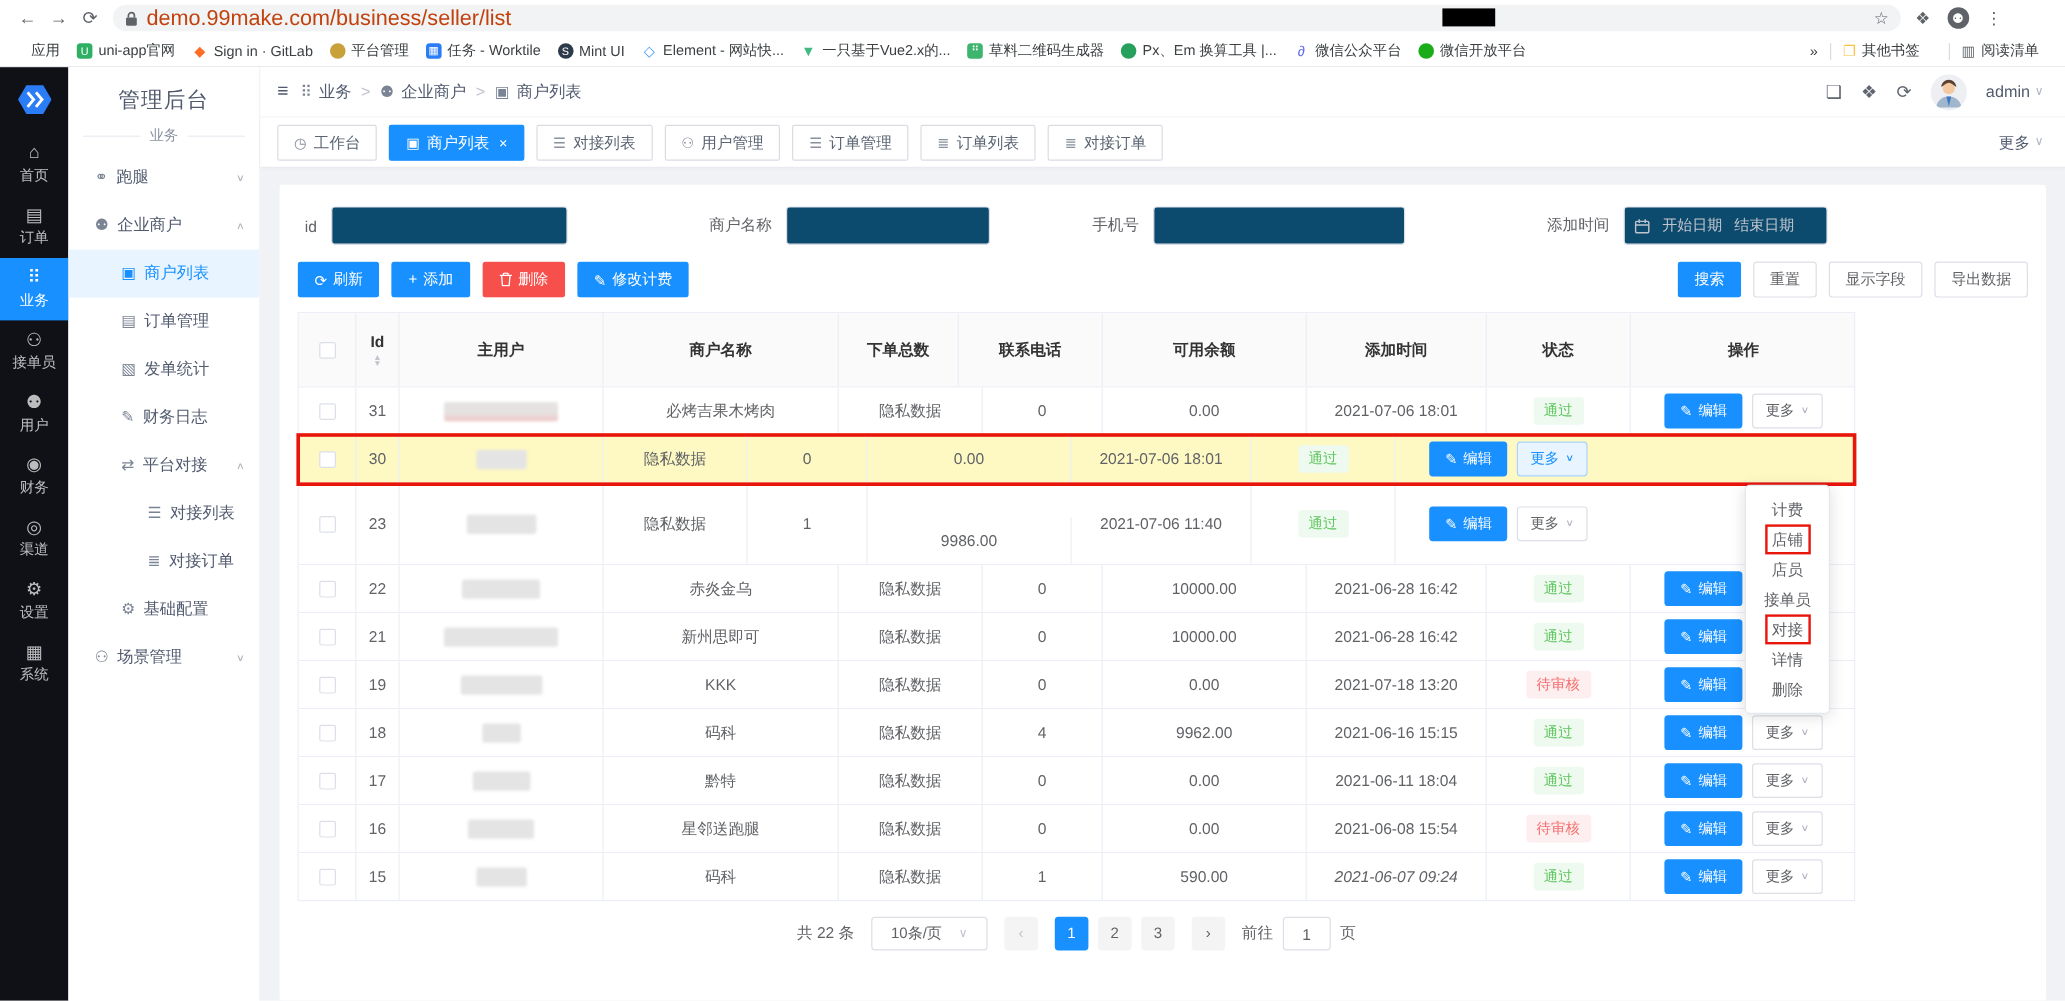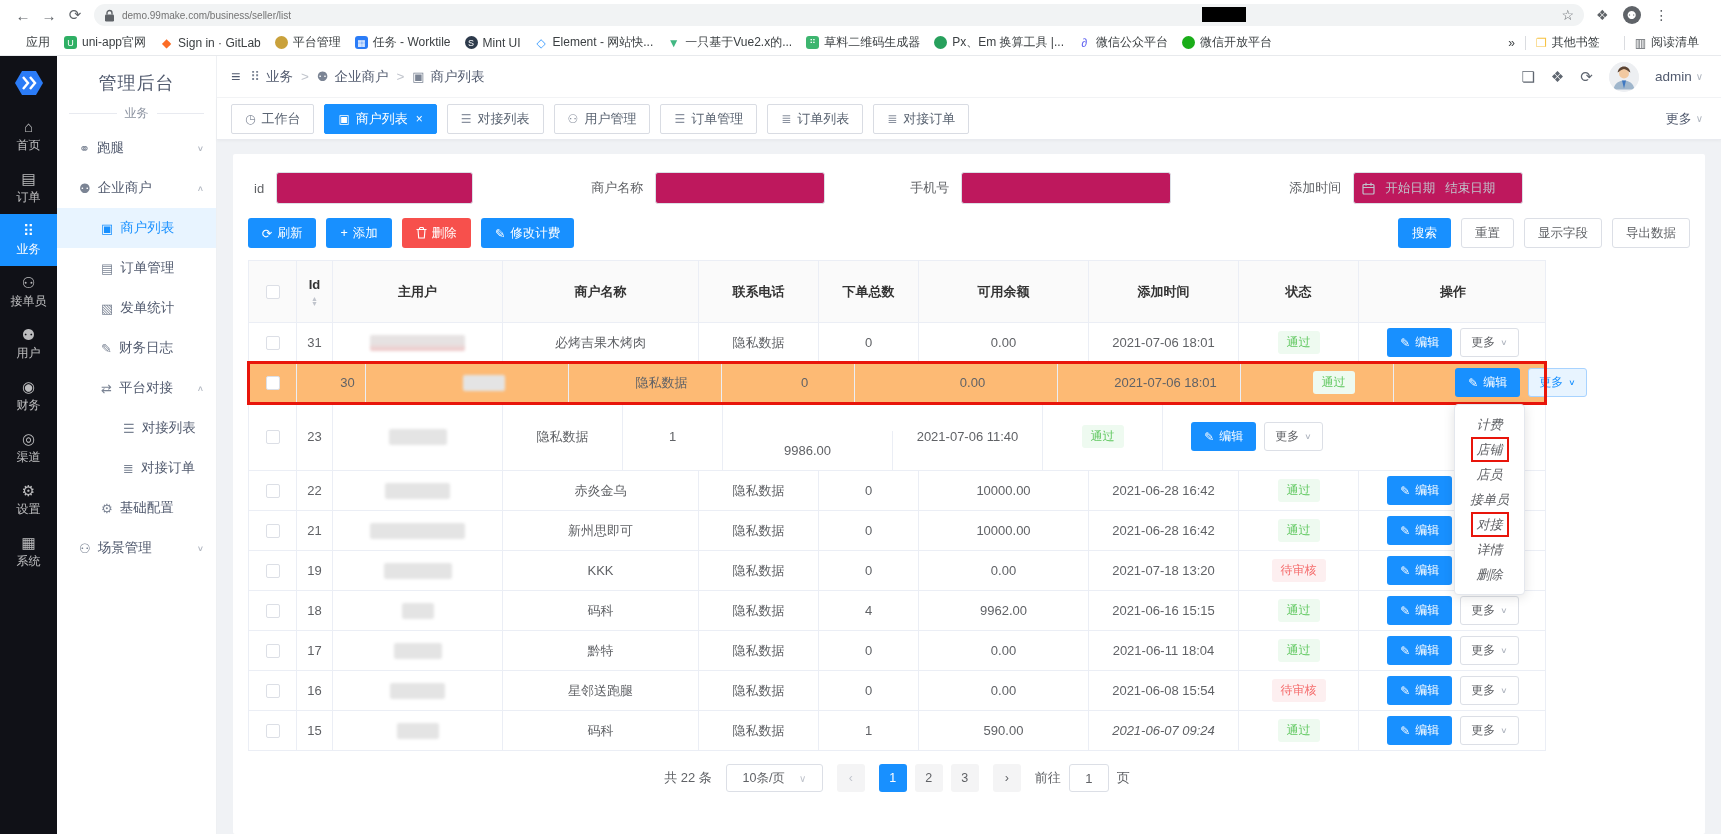--- a/index.html
+++ b/index.html
@@ -3,21 +3,21 @@
 <meta charset="utf-8">
 <style>
   * { margin:0; padding:0; box-sizing:border-box; }
   html,body { width:1721px; height:834px; overflow:hidden; background:#fff;
     font-family:"Liberation Sans","DejaVu Sans",sans-serif; }
   
   .toolbar { height:30px; background:#fff; display:flex; align-items:center; padding:0 10px; position:relative; }
   .navbtn { color:#5f6368; font-size:15px; width:26px; text-align:center; cursor:pointer; }
   .urlbar { flex:0 0 auto; width:1490px; height:22px; background:#f1f3f4; border-radius:12px;
     display:flex; align-items:center; padding:0 10px; margin-left:6px; position:relative; }
-  .url-text { font-size:10px; color:#737373; margin-left:7px; }
+  .url-text { font-size:18px; color:#c2410c; margin-left:7px; }
   .redacted-bar { position:absolute; left:1108px; top:3px; width:44px; height:15px; background:#000; }
   .star { margin-left:auto; color:#5f6368; font-size:14px; }
   .winicons { display:flex; align-items:center; gap:14px; margin-left:12px; color:#5f6368; font-size:14px; }
   .profile-dot { width:18px; height:18px; border-radius:50%; background:#5f6368; color:#fff; font-size:11px;
     display:flex; align-items:center; justify-content:center; }
   .bookmarks { height:26px; background:#fff; border-bottom:1px solid #e8eaed; display:flex; align-items:center;
     padding:0 8px; font-size:12px; color:#3c4043; }
   .bm { display:flex; align-items:center; gap:5px; margin-right:14px; white-space:nowrap; cursor:pointer; }
   .fav { width:13px; height:13px; border-radius:3px; display:inline-flex; align-items:center; justify-content:center;
     font-size:9px; color:#fff; flex:0 0 auto; }
@@ -63,58 +63,58 @@
   .tab.active { background:#1890ff; border-color:#1890ff; color:#fff; }
   .tab.active .ticon,.tab.active .tclose { color:#fff; }
   .tab .tclose { font-size:12px; margin-left:2px; }
   .tabs-more { margin-left:auto; font-size:13px; color:#515a6e; display:flex; gap:4px; align-items:center; }
   .content { flex:1; padding:14px 16px 0; overflow:hidden; }
   .card { background:#fff; border-radius:2px; height:100%; padding:18px 15px 0; }
   
   .frow { display:flex; align-items:center; }
   .field { display:flex; align-items:center; }
   .flabel { font-size:13px; color:#606266; margin-right:12px; white-space:nowrap; }
-  .finput { height:32px; border:1px solid #dcdfe6; border-radius:3px; background:#be185d; }
+  .finput { height:32px; border:1px solid #dcdfe6; border-radius:3px; background:#0c4a6e; }
   .date-range { display:flex; align-items:center; gap:10px; padding:0 8px; color:#c0c4cc; font-size:12.5px; }
   .cal { color:#c0c4cc; font-size:13px; }
   
   .btnrow { display:flex; align-items:center; margin:14px 0 12px; }
   .btn { height:30px; border-radius:3px; border:1px solid transparent; font-size:12.5px; padding:0 13px;
     display:inline-flex; align-items:center; gap:5px; cursor:pointer; font-family:inherit; }
   .btn-primary { background:#1890ff; color:#fff; }
   .btn-danger { background:#f7504c; color:#fff; }
   .btn-plain { background:#fff; border-color:#dcdfe6; color:#606266; }
   .gap8 { margin-right:10px; }
   .right-group { margin-left:auto; display:flex; gap:10px; }
   
   .table { width:1298px; border:1px solid #ebeef5; border-bottom:none; font-size:13px; color:#606266; }
   .t-row { display:flex; border-bottom:1px solid #ebeef5; background:#fff; }
   .t-row.head { background:#fafafa; color:#333; font-weight:bold; height:62px; }
   .t-cell { display:flex; align-items:center; justify-content:center; padding:0 4px; border-right:1px solid #ebeef5;
     min-height:39px; text-align:center; }
   .t-cell:last-child { border-right:none; }
-  .t-row.annotated { outline:3px solid #e8150b; outline-offset:-1px; position:relative; z-index:3; background:#fdba74;gap:33px; }
+  .t-row.annotated { outline:3px solid #e8150b; outline-offset:-1px; position:relative; z-index:3; background:#fef9c3; }
   .cb { width:14px; height:14px; border:1px solid #dcdfe6; border-radius:2px; background:#fff; cursor:pointer; }
   .sorter { display:flex; flex-direction:column; line-height:5px; font-size:7px; color:#c0c4cc; margin-top:4px; }
   .idhead { display:flex; flex-direction:column; align-items:center; }
   .redact { height:16px; border-radius:2px; background:#e4e4e4; filter:blur(1.5px); }
   .redact.pink { background:linear-gradient(#e6e2e2 55%,#f0c6c6); }
   .badge { font-size:12px; padding:3px 9px; border-radius:3px; }
   .badge.pass { color:#5ec75d; background:#eefaf0; }
   .badge.wait { color:#f56c6c; background:#fdeff0; }
   .edit-btn { height:29px; background:#1890ff; color:#fff; border:none; border-radius:3px; font-size:12px;
     padding:0 13px; display:inline-flex; align-items:center; gap:5px; cursor:pointer; font-family:inherit; }
   .more-btn { height:29px; background:#fff; color:#606266; border:1px solid #dcdfe6; border-radius:3px; font-size:12px;
     padding:0 10px; display:inline-flex; align-items:center; gap:5px; cursor:pointer; margin-left:8px; font-family:inherit; }
   .more-btn .mcaret,.tab .mcaret { font-size:10px; color:#b0b6c0; transform:scaleY(.8); }
   .more-btn.active-more { background:#e8f4ff; border-color:#a8d3ff; color:#1890ff; }
   .more-btn.active-more .mcaret { color:#1890ff; }
   
   .row-dropdown { position:absolute; background:#fff; border:1px solid #e4e7ed; border-radius:4px;
-    box-shadow:0 2px 12px rgba(0,0,0,.12); padding:7px 0; z-index:20;font-style:italic; }
+    box-shadow:0 2px 12px rgba(0,0,0,.12); padding:7px 0; z-index:20; }
   .dd-item { font-size:13px; color:#606266; line-height:25px; padding:0 15px; white-space:nowrap; cursor:pointer; text-align:center; }
   .dd-item .boxed { border:2px solid #e8150b; padding:0 4px; display:inline-block; line-height:21px; }
   
   .pager { width:1298px; display:flex; align-items:center; justify-content:center; gap:14px; padding:13px 0;
     font-size:13px; color:#606266; }
   .psel { width:97px; height:28px; border:1px solid #dcdfe6; border-radius:3px; display:flex; align-items:center;
     justify-content:center; gap:14px; font-size:12.5px; color:#606266; }
   .pbtn { min-width:28px; height:28px; background:#f4f4f5; border-radius:3px; display:flex; align-items:center;
     justify-content:center; font-size:12.5px; color:#606266; cursor:pointer; }
   .pbtn.disabled { color:#c0c4cc; }
@@ -475,25 +475,25 @@
                     <span>▼</span>
                   </span>
                 </div>
               </div>
               <div class="t-cell" style="width: 170px; flex: 0 0 170px;">
                 <span>主用户</span>
               </div>
               <div class="t-cell" style="width: 196px; flex: 0 0 196px;">
                 <span>商户名称</span>
               </div>
-              <div class="t-cell" style="width: 120px; flex: 0 0 120px;">
-                <span>联系电话</span>
-              </div>
               <div class="t-cell" style="width: 100px; flex: 0 0 100px;">
                 <span>下单总数</span>
+              </div>
+              <div class="t-cell" style="width: 120px; flex: 0 0 120px;">
+                <span>联系电话</span>
               </div>
               <div class="t-cell" style="width: 170px; flex: 0 0 170px;">
                 <span>可用余额</span>
               </div>
               <div class="t-cell" style="width: 150px; flex: 0 0 150px;">
                 <span>添加时间</span>
               </div>
               <div class="t-cell" style="width: 120px; flex: 0 0 120px;">
                 <span>状态</span>
               </div>

